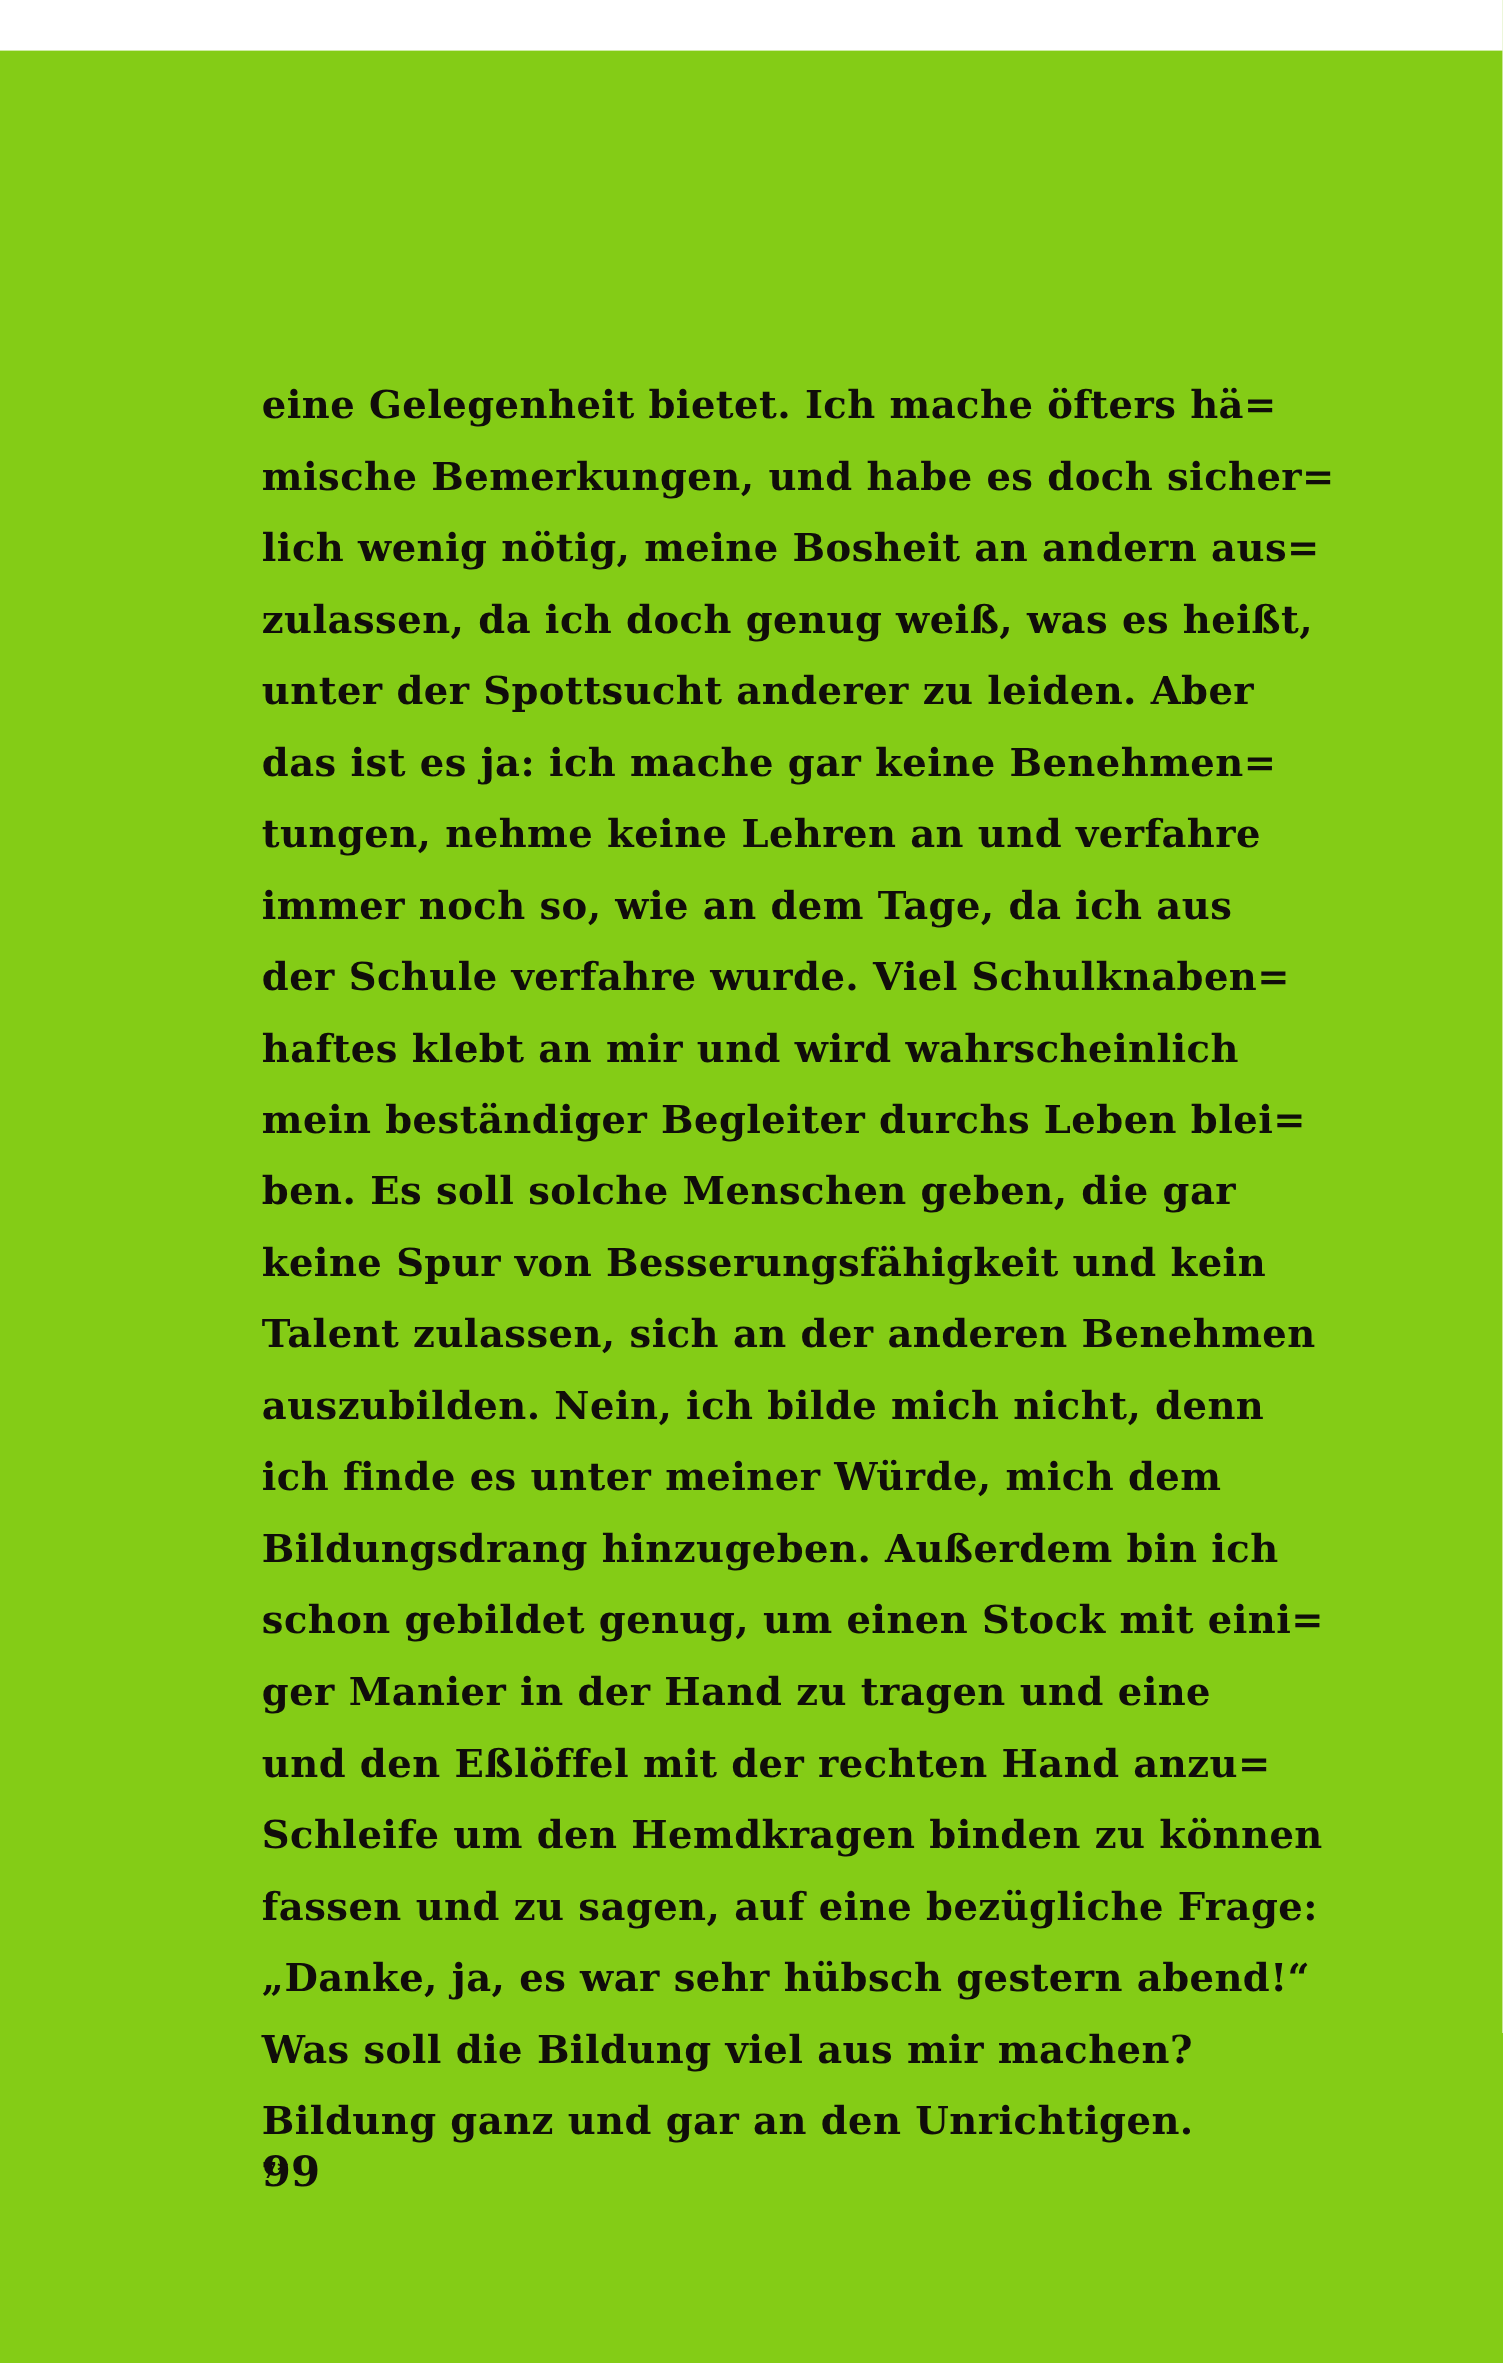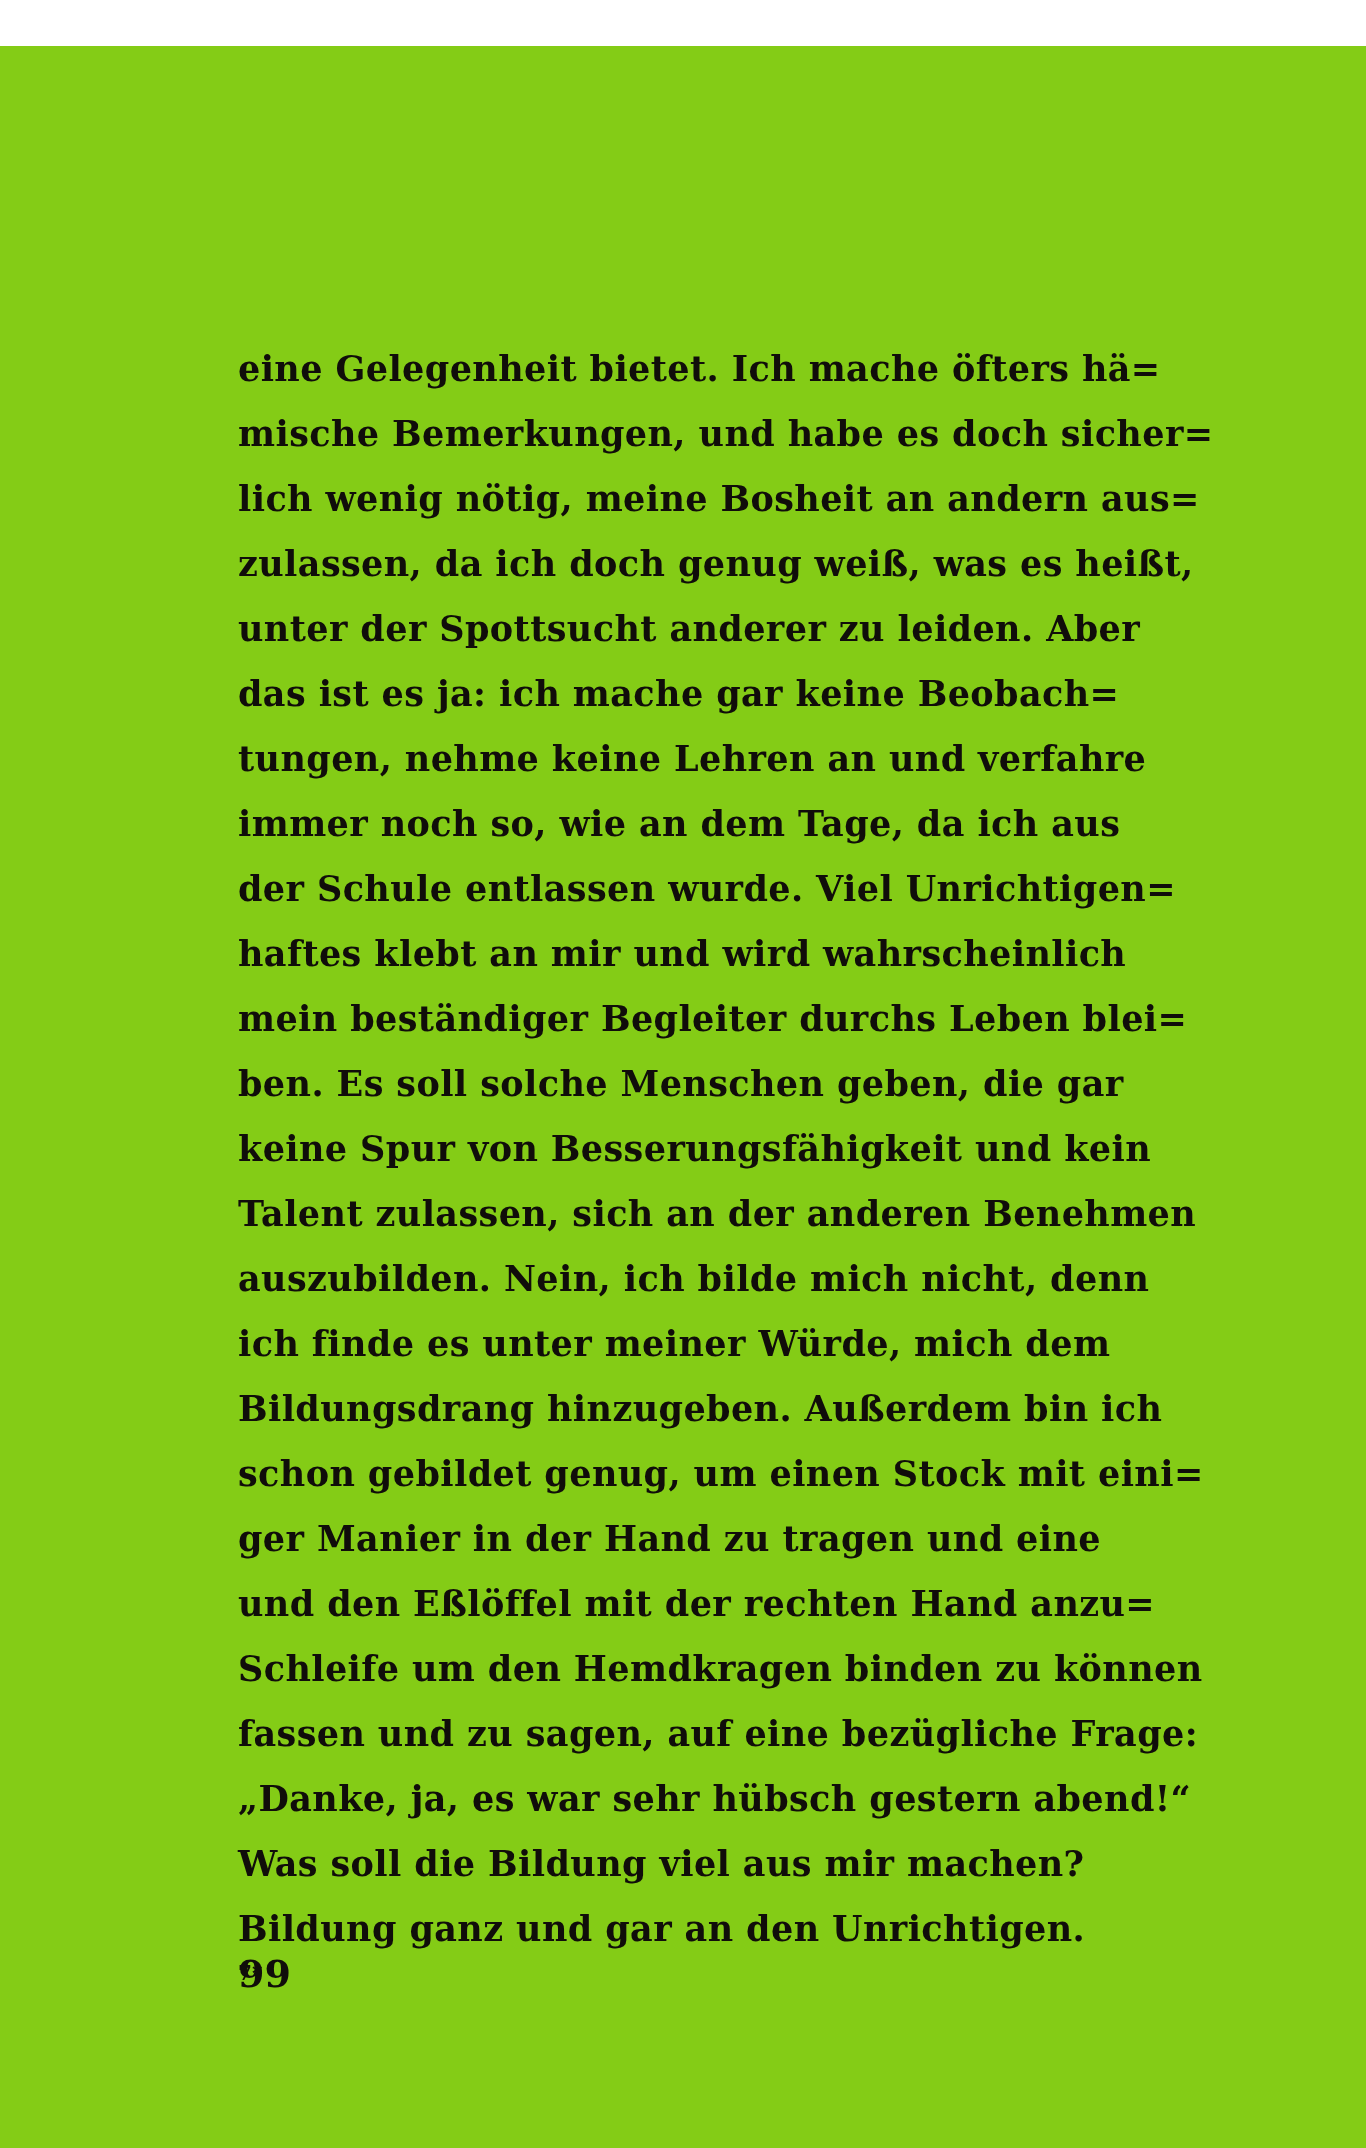--- a/index.html
+++ b/index.html
@@ -72,24 +72,24 @@
 <body>
 
 <div class="page">
 
   <div class="text-block">
     <div class="line">eine Gelegenheit bietet. Ich mache öfters hä=</div>
     <div class="line">mische Bemerkungen, und habe es doch sicher=</div>
     <div class="line">lich wenig nötig, meine Bosheit an andern aus=</div>
     <div class="line">zulassen, da ich doch genug weiß, was es heißt,</div>
     <div class="line">unter der Spottsucht anderer zu leiden. Aber</div>
-    <div class="line">das ist es ja: ich mache gar keine Beobach=</div>
+    <div class="line">das ist es ja: ich mache gar keine Benehmen=</div>
     <div class="line">tungen, nehme keine Lehren an und verfahre</div>
     <div class="line">immer noch so, wie an dem Tage, da ich aus</div>
-    <div class="line">der Schule entlassen wurde. Viel Unrichtigen=</div>
+    <div class="line">der Schule verfahre wurde. Viel Schulknaben=</div>
     <div class="line">haftes klebt an mir und wird wahrscheinlich</div>
     <div class="line">mein beständiger Begleiter durchs Leben blei=</div>
     <div class="line">ben. Es soll solche Menschen geben, die gar</div>
     <div class="line">keine Spur von Besserungsfähigkeit und kein</div>
     <div class="line">Talent zulassen, sich an der anderen Benehmen</div>
     <div class="line">auszubilden. Nein, ich bilde mich nicht, denn</div>
     <div class="line">ich finde es unter meiner Würde, mich dem</div>
     <div class="line">Bildungsdrang hinzugeben. Außerdem bin ich</div>
     <div class="line">schon gebildet genug, um einen Stock mit eini=</div>
     <div class="line">ger Manier in der Hand zu tragen und eine</div>

